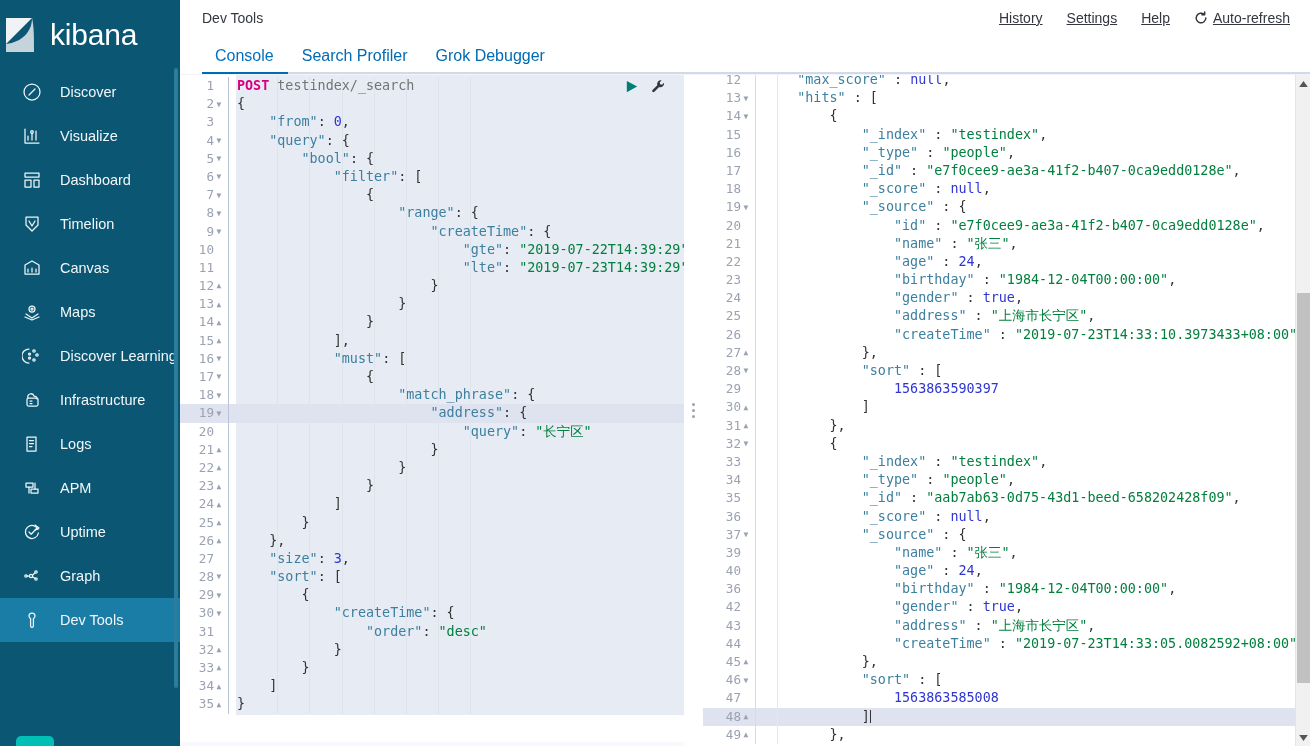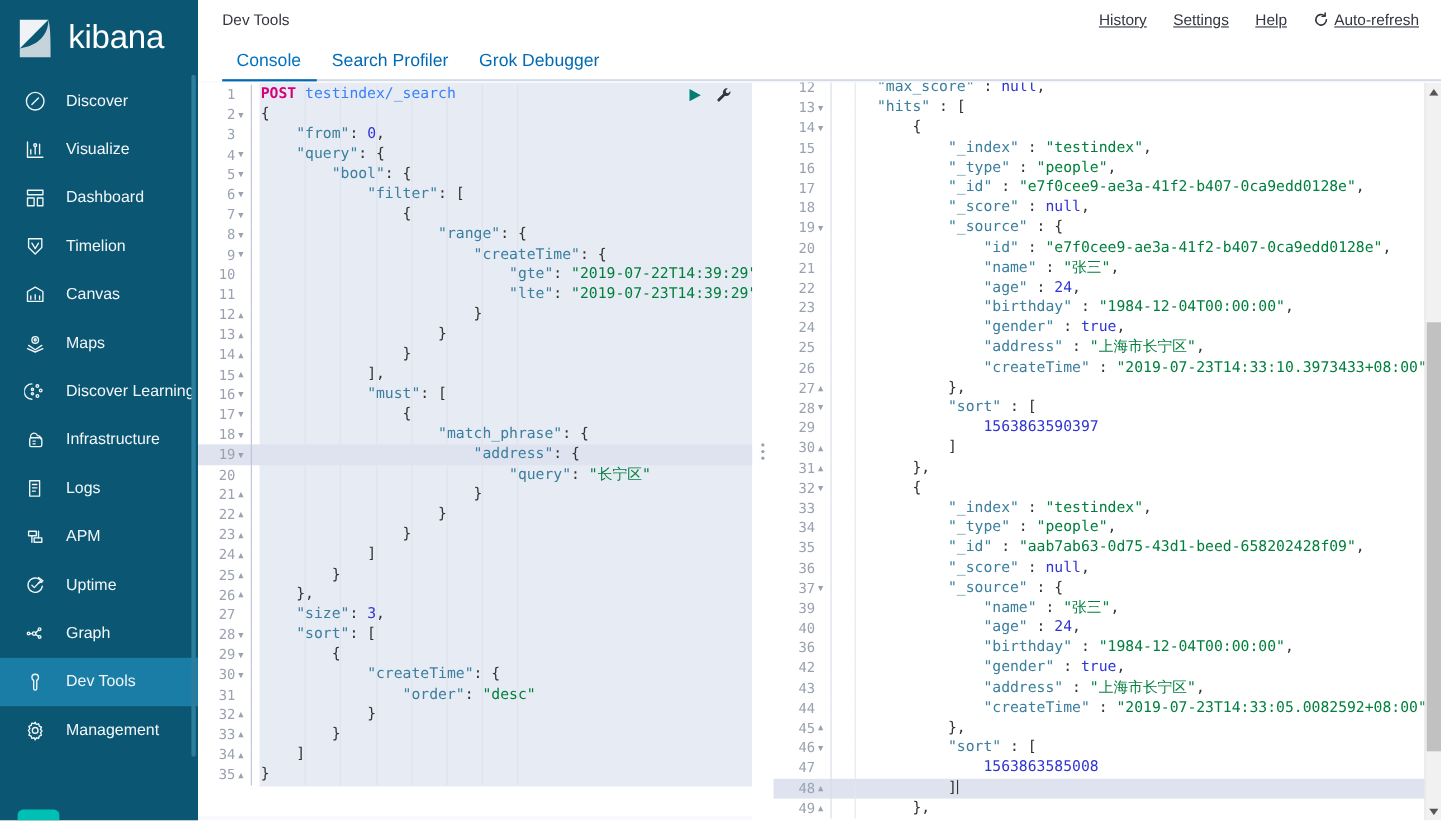--- a/index.html
+++ b/index.html
@@ -15,21 +15,21 @@
   .sidebar {
     width: 180px; height: 746px;
     background: #0a5673;
     display: flex; flex-direction: column;
     flex: 0 0 180px;
     position: relative;
     overflow: hidden;
   }
   .brand {
     height: 70px; display: flex; align-items: center;
-    padding-left: 12px; gap: 8px; text-align: right;
+    padding-left: 0; gap: 8px; text-align: right;
   }
   .brand-mark { width: 42px; height: 42px; position: relative; flex: 0 0 42px; }
   .brand-name {
     color: #fff; font-size: 30px; font-weight: 400; letter-spacing: -0.2px;
     font-family: "Liberation Sans", sans-serif;
   }
   .nav { display: flex; flex-direction: column; }
   .nav-item {
     height: 44px; display: flex; align-items: center;
     padding-left: 22px; gap: 18px; cursor: pointer;
@@ -131,21 +131,21 @@
   .pane-right .codecell { border-left: 1px solid #d6dbe6; padding-left: 9px; position: relative; }
   .pane-right .codecell::before {
     content:""; position:absolute; left: 21px; top:0; bottom:0; width:1px; background:#e3e7ef;
   }
 
   
   .ig { position: absolute; top: 0; bottom: 0; width: 1px; background: #dfe3ec; }
 
   
   .t-method { color: #d6007f; font-weight: 700; }
-  .t-url    { color: #3b82f6; }
+  .t-url    { color: #737373; }
   .t-key    { color: #3c7f9e; }
   .t-str    { color: #007f3d; }
   .t-num    { color: #2f35d2; }
   .t-bool   { color: #2f35d2; }
   .t-null   { color: #2f35d2; }
   .t-punc   { color: #333; }
 
   .run-tools {
     position: absolute; top: 4px; right: 18px; display: flex; align-items: center; gap: 12px; z-index: 10;
   }
@@ -313,29 +313,20 @@
           </span>
           <span class="nav-label">Graph</span>
         </div>
         <div class="nav-item selected">
           <span class="nav-icon">
             <svg width="20" height="20" viewBox="0 0 20 20">
               <path d="M10 3 a3 3 0 0 0 -3 3 a3 3 0 0 0 1.6 2.6 V16 a1.4 1.4 0 0 0 2.8 0 V8.6 A3 3 0 0 0 13 6 a3 3 0 0 0 -3 -3 Z" fill="none" stroke="#f0f6f8" stroke-width="1.25" stroke-linecap="round" stroke-linejoin="round"></path>
             </svg>
           </span>
           <span class="nav-label">Dev Tools</span>
-        </div>
-        <div class="nav-item">
-          <span class="nav-icon">
-            <svg width="20" height="20" viewBox="0 0 20 20">
-              <circle cx="10" cy="10" r="2.6" fill="none" stroke="#f0f6f8" stroke-width="1.25" stroke-linecap="round" stroke-linejoin="round"></circle>
-              <path d="M10 2.6 l1 1.9 l2.1 -.5 l.6 2.1 l2 .9 l-.9 2 l1.4 1.6 l-1.4 1.6 l.9 2 l-2 .9 l-.6 2.1 l-2.1 -.5 l-1 1.9 l-1 -1.9 l-2.1 .5 l-.6 -2.1 l-2 -.9 l.9 -2 L3.8 10 l1.4 -1.6 l-.9 -2 l2 -.9 l.6 -2.1 l2.1 .5 Z" fill="none" stroke="#f0f6f8" stroke-width="1.25" stroke-linecap="round" stroke-linejoin="round"></path>
-            </svg>
-          </span>
-          <span class="nav-label">Management</span>
         </div>
       </div>
 
     <div class="sidebar-scroll"></div>
     <div class="collapse-pill"></div>
   </div>
 
   <div class="main">
 
     <div class="topbar">

